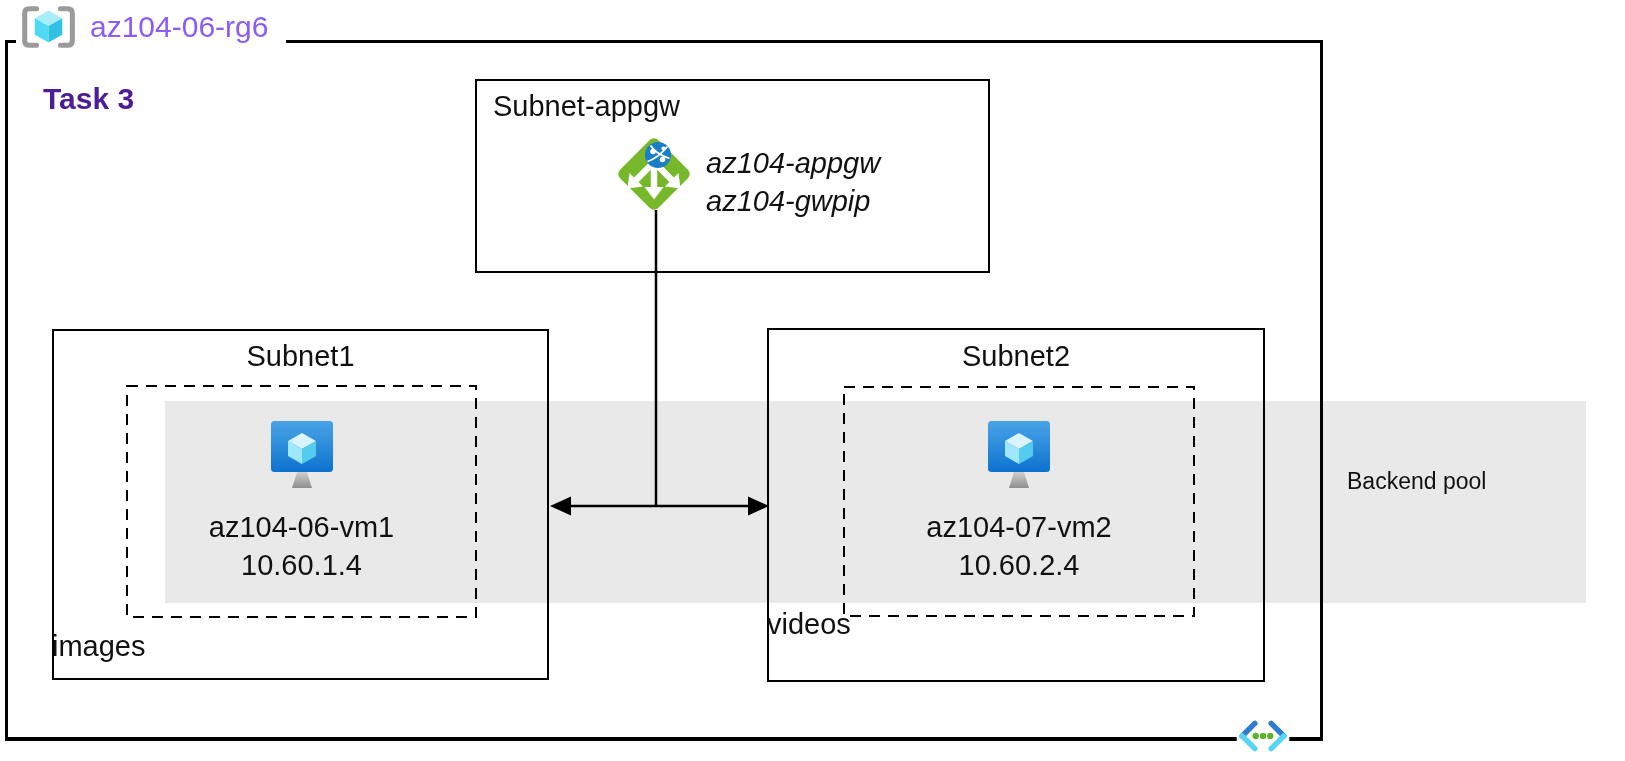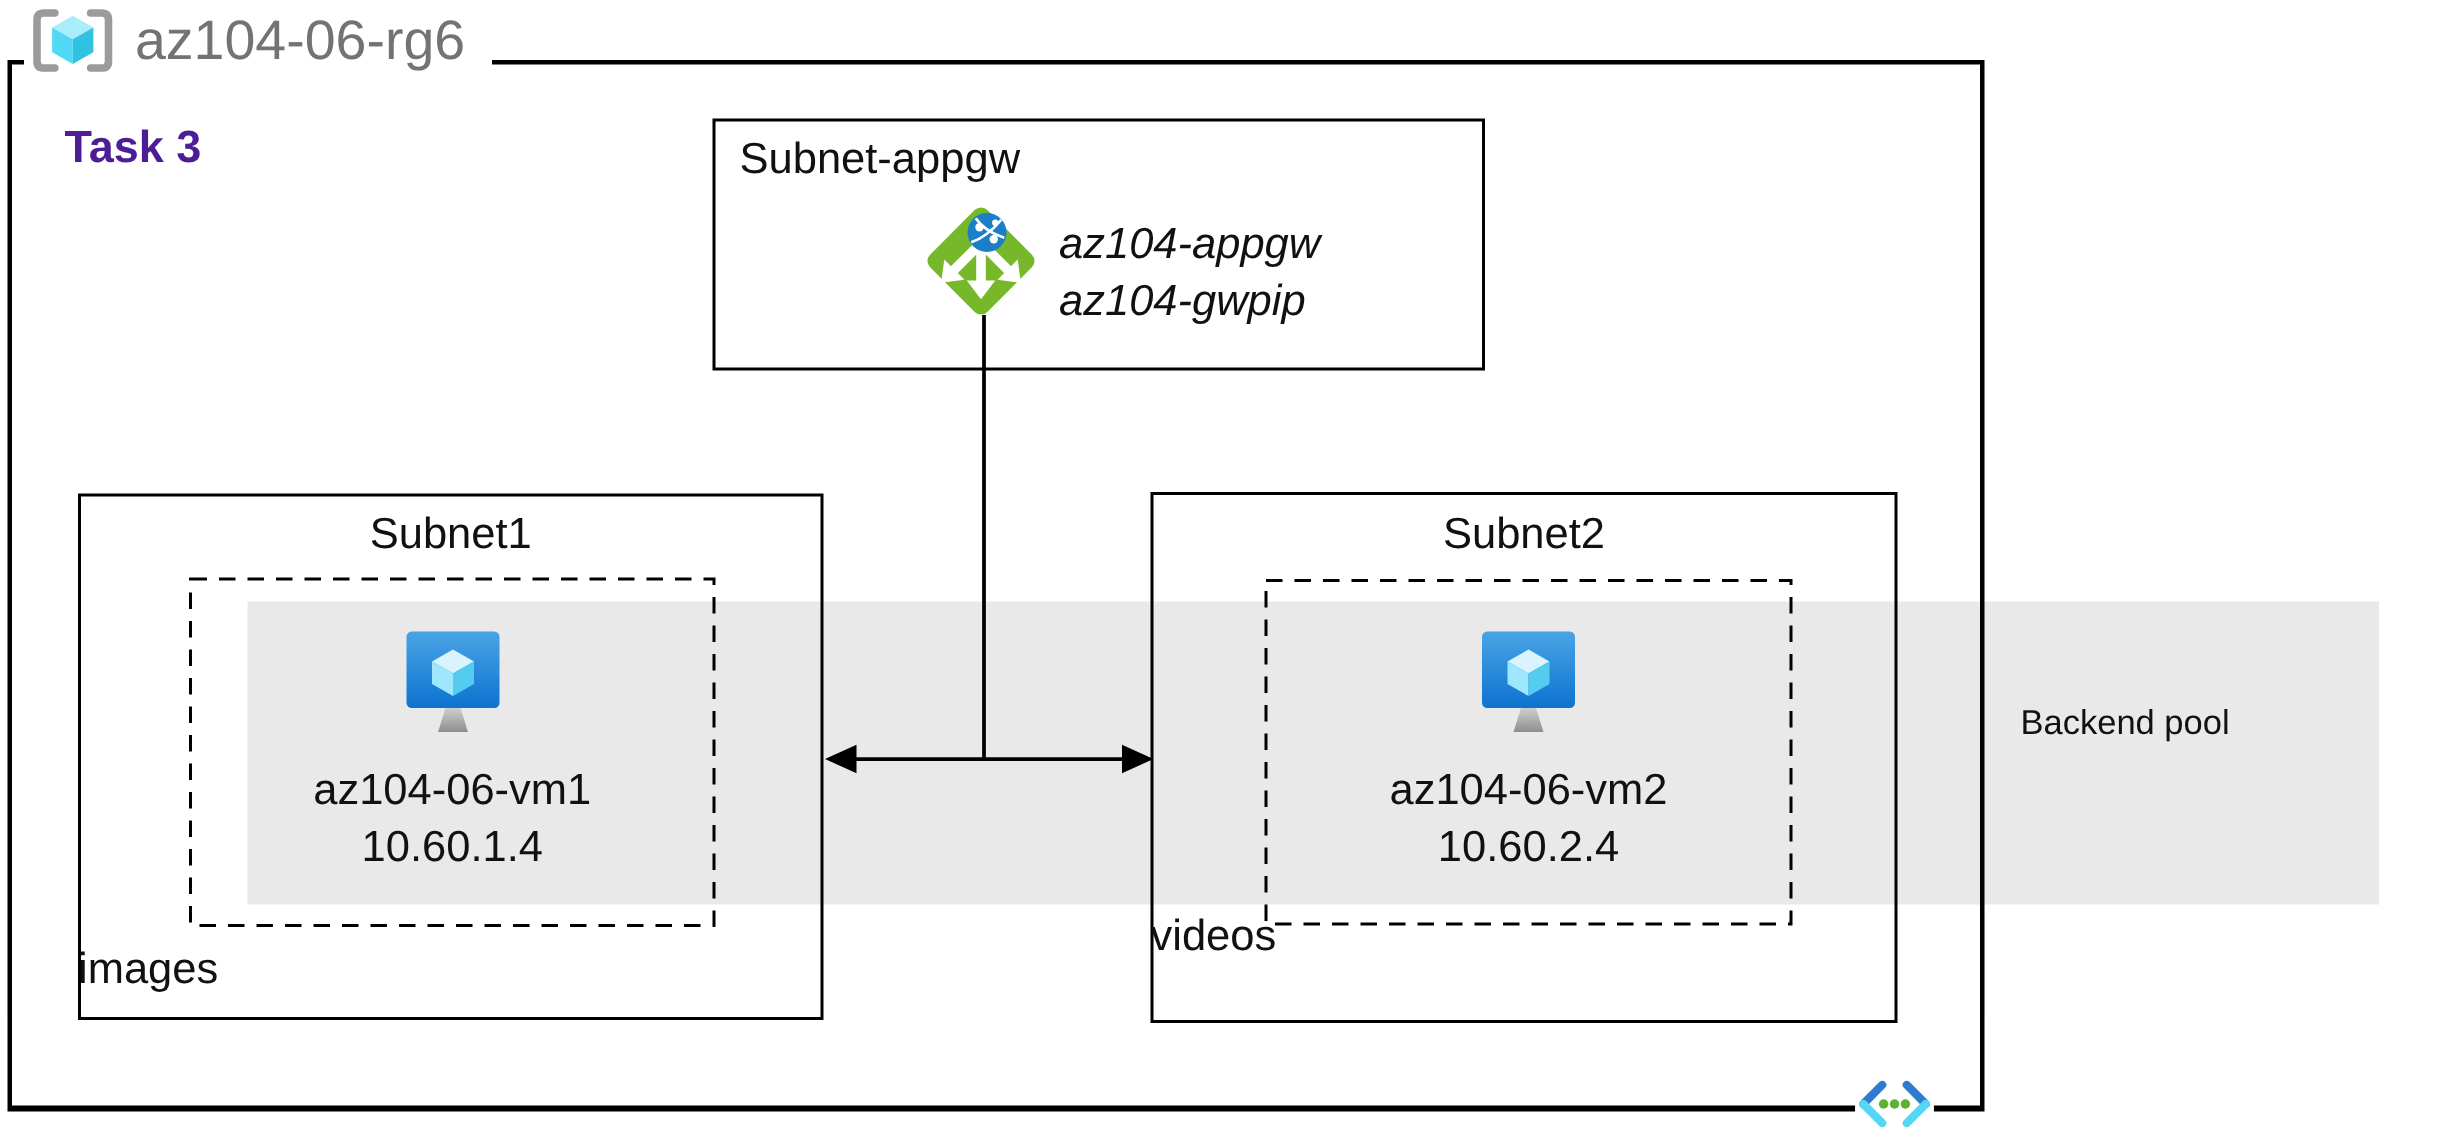--- a/index.html
+++ b/index.html
@@ -7,24 +7,24 @@
     position:relative;width:1625px;height:761px;background:#fff;
     font-family:"Liberation Sans",sans-serif;color:#111;overflow:hidden;
   }
   .abs{position:absolute;}
   
   .band{left:165px;top:401px;width:1421px;height:202px;background:#E9E9E9;}
   .backend-label{left:1347px;top:468px;font-size:23px;color:#111;}
   
   .rg-box{left:5px;top:40px;width:1318px;height:701px;border:3px solid #000;border-bottom-width:4px;box-sizing:border-box;}
   .rg-header{left:16px;top:2px;height:50px;display:flex;align-items:center;gap:13px;background:#fff;padding:0 18px 0 4px;}
-  .rg-title{font-size:37px;color:#737373;white-space:nowrap;}
+  .rg-title{font-size:30px;color:#8b5cf6;white-space:nowrap;}
   .task{left:43px;top:82px;font-size:30px;font-weight:bold;color:#4c1d95;}
   
-  .appgw-box{left:475px;top:79px;width:515px;height:168px;border:2px solid #000;box-sizing:border-box;}
+  .appgw-box{left:475px;top:79px;width:515px;height:194px;border:2px solid #000;box-sizing:border-box;}
   .appgw-label{padding:9px 0 0 16px;font-size:29px;}
   .appgw-icon{left:612px;top:132px;width:84px;height:84px;}
   .appgw-names{left:706px;top:144px;font-size:29px;line-height:38px;font-style:italic;}
   
   .subnet-box{border:2.5px solid #000;box-sizing:border-box;background:transparent;}
   .s1{left:52px;top:329px;width:497px;height:351px;}
   .s2{left:767px;top:328px;width:498px;height:354px;}
   .subnet-title{font-size:29px;text-align:center;}
   .st1{left:52px;top:340px;width:497px;}
   .st2{left:767px;top:340px;width:498px;}
@@ -139,21 +139,21 @@
           <stop offset="0" stop-color="#CFCFCF"></stop>
             <stop offset="1" stop-color="#8E8E8E"></stop>
         </linearGradient>
       </defs>
       <rect x="1" y="1" width="62" height="51" rx="3.5" fill="url(#vmg2)"></rect>
       <polygon points="32,13 46,21 32,29 18,21" fill="#D9F4FF"></polygon>
       <polygon points="18,21 32,29 32,44 18,36" fill="#9FE7FF"></polygon>
       <polygon points="46,21 32,29 32,44 46,36" fill="#54CCF0"></polygon>
       <polygon points="27,52 37,52 42,68 22,68" fill="url(#stg2)"></polygon>
     </svg>
-    <div class="vm-name">az104-06-vm2</div>
+    <div class="vm-name">az104-07-vm2</div>
     <div class="vm-ip">10.60.2.4</div>
   </div>
   <div class="abs caption cap2">videos</div>
 
   <svg class="abs vnet-icon" viewBox="0 0 64 42" xmlns="http://www.w3.org/2000/svg">
     <rect x="3" y="8" width="58" height="26" fill="#fff"></rect>
     <line x1="23" y1="7" x2="9" y2="21" stroke="#2E7BD2" stroke-width="6" stroke-linecap="round"></line>
     <line x1="9" y1="21" x2="23" y2="35" stroke="#55D6F4" stroke-width="6" stroke-linecap="round"></line>
     <line x1="41" y1="7" x2="55" y2="21" stroke="#2E7BD2" stroke-width="6" stroke-linecap="round"></line>
     <line x1="55" y1="21" x2="41" y2="35" stroke="#55D6F4" stroke-width="6" stroke-linecap="round"></line>

